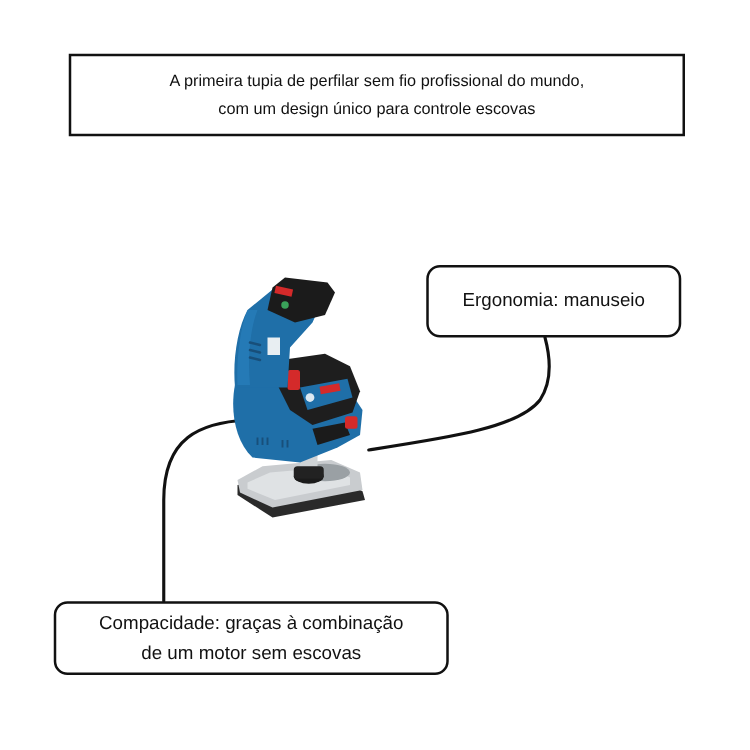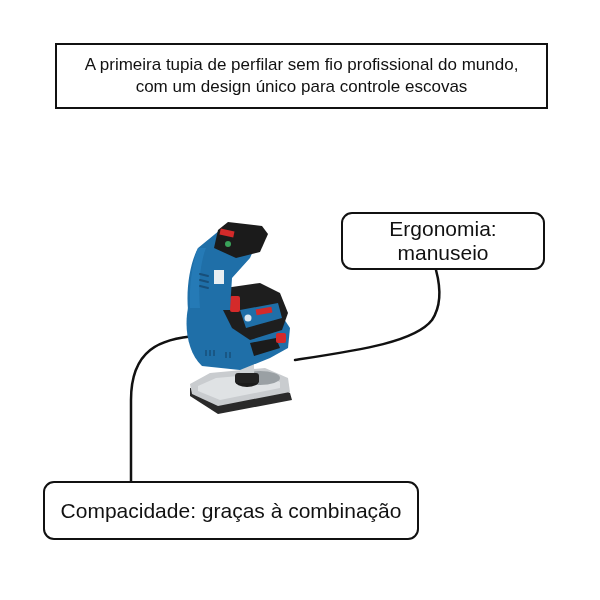--- a/index.html
+++ b/index.html
@@ -22,47 +22,47 @@
       width: 493px;
       height: 66px;
       box-sizing: border-box;
       border: 2.5px solid #111111;
       background: #ffffff;
       display: flex;
       flex-direction: column;
       align-items: center;
       justify-content: center;
       text-align: center;
-      font-size: 17px;
+      font-size: 13px;
       line-height: 22px;
     }
     .callout {
       position: absolute;
       box-sizing: border-box;
       border: 2.5px solid #111111;
       border-radius: 11px;
       background: #ffffff;
       display: flex;
       flex-direction: column;
       align-items: center;
       justify-content: center;
       text-align: center;
-      font-size: 21px;
+      font-size: 15px;
       line-height: 24px;
     }
     .callout-ergonomia {
       left: 341px;
       top: 212px;
       width: 204px;
       height: 58px;
     }
     .callout-compacidade {
       left: 43px;
       top: 481px;
-      width: 376px;
+      width: 316px;
       height: 59px;
     }
     .connectors {
       position: absolute;
       left: 0;
       top: 0;
       width: 600px;
       height: 600px;
       pointer-events: none;
     }
@@ -138,13 +138,14 @@
     <line x1="60" y1="134" x2="60" y2="140"></line>
   </g>
 </svg>
 
 <div class="callout callout-ergonomia">
   <span class="line">Ergonomia: manuseio</span>
 </div>
 
 <div class="callout callout-compacidade">
   <span class="line">Compacidade: graças à combinação</span>
+  <span class="line">de um motor sem escovas</span>
 </div>
 
 </body></html>

